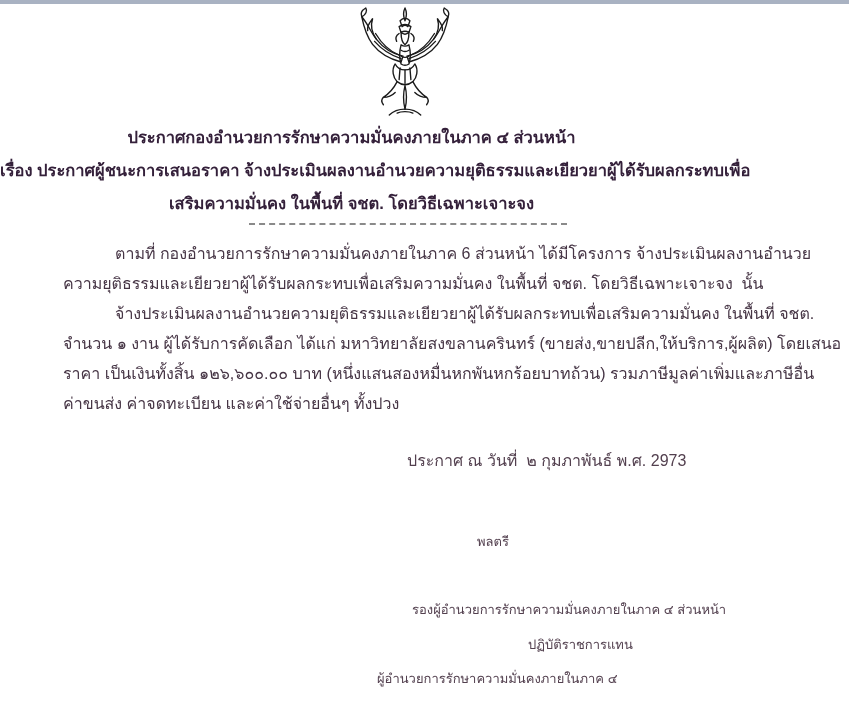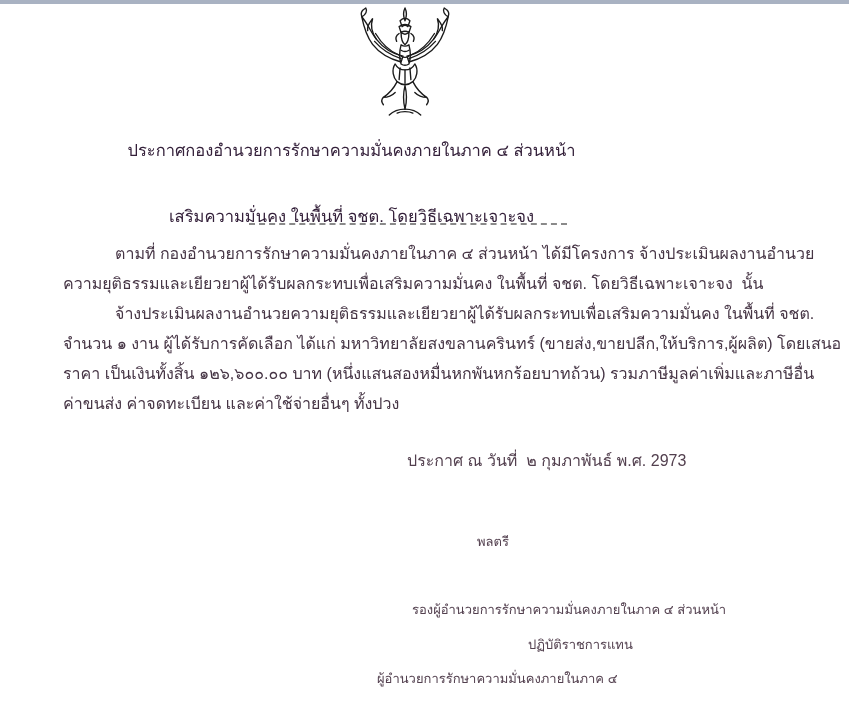--- a/index.html
+++ b/index.html
@@ -22,21 +22,21 @@
   .topbar{
     position:absolute;top:0;left:0;width:849px;height:4px;
     background:var(--top-bar);
   }
   .emblem{
     position:absolute;left:355px;top:7px;width:100px;height:110px;
   }
   .line{position:absolute;white-space:pre;}
   .title-line{
     left:0;width:703px;text-align:center;
-    font-weight:normal;font-size:16.5px;color:var(--title-text);margin-top:13px;
+    font-weight:bold;font-size:16.5px;color:var(--title-text);
   }
   .t1{top:124px;}
   .t2{top:157px;}
   .t3{top:190px;}
   .divider{
     position:absolute;left:249px;top:223px;width:318px;height:0;
     border-top:2px dashed var(--divider);
   }
   .body-line{
     left:63px;font-size:16px;color:var(--body-text);
@@ -104,25 +104,26 @@
 
         <path d="M50 80 C48 88 48 96 50 104 C52 96 52 88 50 80 Z"></path>
         <path d="M50 104 C44 104 38 106 34 110"></path>
         <path d="M50 104 C56 104 62 106 66 110"></path>
         <path d="M42 108 C46 106 54 106 58 108"></path>
       </g>
     </svg>
   </div>
 
   <div class="line title-line t1">ประกาศกองอำนวยการรักษาความมั่นคงภายในภาค ๔ ส่วนหน้า</div>
+  <div class="line title-line t2">เรื่อง ประกาศผู้ชนะการเสนอราคา จ้างประเมินผลงานอำนวยความยุติธรรมและเยียวยาผู้ได้รับผลกระทบเพื่อ</div>
   <div class="line title-line t3">เสริมความมั่นคง ในพื้นที่ จชต. โดยวิธีเฉพาะเจาะจง</div>
 
   <div class="divider"></div>
 
-  <div class="line body-line b0">ตามที่ กองอำนวยการรักษาความมั่นคงภายในภาค ๔ ส่วนหน้า ได้มีโครงการ จ้างประเมินผลงานอำนวย</div>
+  <div class="line body-line b0">ตามที่ กองอำนวยการรักษาความมั่นคงภายในภาค 6 ส่วนหน้า ได้มีโครงการ จ้างประเมินผลงานอำนวย</div>
   <div class="line body-line b2">จ้างประเมินผลงานอำนวยความยุติธรรมและเยียวยาผู้ได้รับผลกระทบเพื่อเสริมความมั่นคง ในพื้นที่ จชต.</div>
   <div class="line body-line b1">ความยุติธรรมและเยียวยาผู้ได้รับผลกระทบเพื่อเสริมความมั่นคง ในพื้นที่ จชต. โดยวิธีเฉพาะเจาะจง  นั้น</div>
   <div class="line body-line b3">จำนวน ๑ งาน ผู้ได้รับการคัดเลือก ได้แก่ มหาวิทยาลัยสงขลานครินทร์ (ขายส่ง,ขายปลีก,ให้บริการ,ผู้ผลิต) โดยเสนอ</div>
   <div class="line body-line b4">ราคา เป็นเงินทั้งสิ้น ๑๒๖,๖๐๐.๐๐ บาท (หนึ่งแสนสองหมื่นหกพันหกร้อยบาทถ้วน) รวมภาษีมูลค่าเพิ่มและภาษีอื่น</div>
   <div class="line body-line b5">ค่าขนส่ง ค่าจดทะเบียน และค่าใช้จ่ายอื่นๆ ทั้งปวง</div>
 
   <div class="line date-line">ประกาศ ณ วันที่  ๒ กุมภาพันธ์ พ.ศ. 2973</div>
 
   <div class="line sig sig-rank">พลตรี</div>
   <div class="line sig sig-pos1">รองผู้อำนวยการรักษาความมั่นคงภายในภาค ๔ ส่วนหน้า</div>

